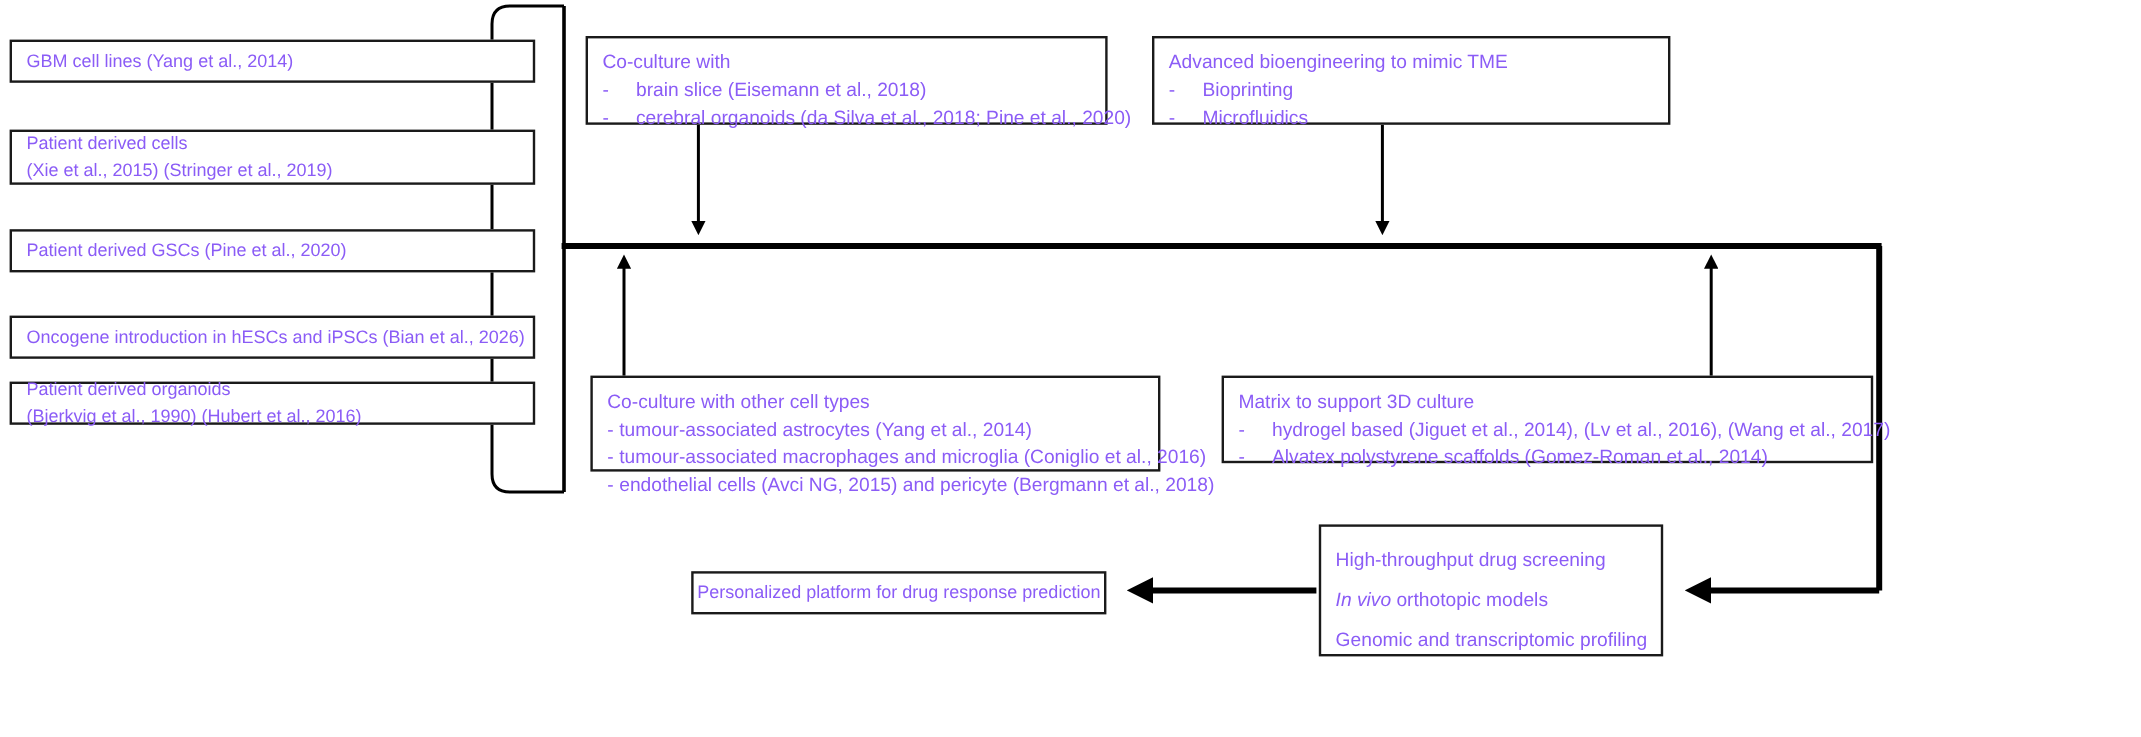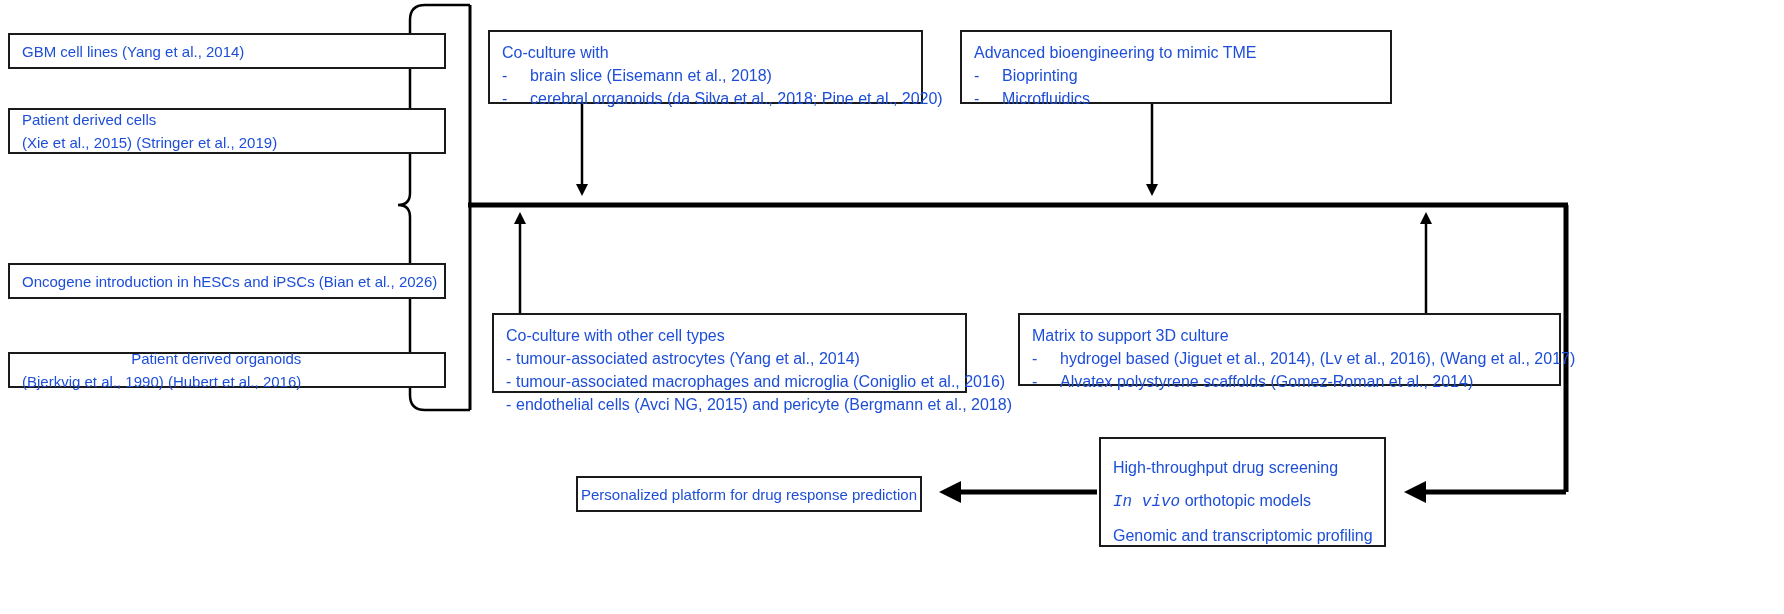--- a/index.html
+++ b/index.html
@@ -18,21 +18,21 @@
     background: #ffffff;
     overflow: hidden;
   }
   .box {
     position: absolute;
     box-sizing: border-box;
     border: 2px solid #1a1a1a;
     background: #ffffff;
     font-size: 15px;
     line-height: 1.0;
-    color: #1d4ed8;
+    color: #8b5cf6;
     padding: 16px;
   }
   .box .ln {
     white-space: pre;
     font-size: 15px;
     line-height: 23px;
     display: block;
   }
   .box-inner {
     position: absolute;
@@ -62,21 +62,21 @@
     text-align: center;
   }
   svg.overlay {
     position: absolute;
     left: 0;
     top: 0;
     width: 1784px;
     height: 614px;
     pointer-events: none;
   }
-  .ital { font-style: italic; font-family: Liberation Mono, monospace; }
+  .ital { font-style: italic; }
 </style>
 </head>
 <body>
 
 <div id="canvas">
 
   <svg class="overlay" viewBox="0 0 1784 614">
     <defs>
       <marker id="arrowThin" markerWidth="12" markerHeight="12" refX="6" refY="6" orient="auto" markerUnits="userSpaceOnUse">
         <path d="M0,0 L12,6 L0,12 z" fill="#000"></path>
@@ -114,28 +114,33 @@
     </div>
   </div>
 
   <div class="box" style="left:8px; top:108px; width:438px; height:46px;">
     <div class="box-inner">
       <span class="ln">Patient derived cells</span>
       <span class="ln">(Xie et al., 2015) (Stringer et al., 2019)</span>
     </div>
   </div>
 
+  <div class="box" style="left:8px; top:191px; width:438px; height:33px;">
+    <div class="box-inner">
+      <span class="ln">Patient derived GSCs (Pine et al., 2020)</span>
+    </div>
+  </div>
 
   <div class="box" style="left:8px; top:263px; width:438px; height:33px;">
     <div class="box-inner">
       <span class="ln">Oncogene introduction in hESCs and iPSCs (Bian et al., 2026)</span>
     </div>
   </div>
 
-  <div class="box" style="left:8px; top:352px; width:438px; height:32px;text-align:right;">
+  <div class="box" style="left:8px; top:318px; width:438px; height:32px;">
     <div class="box-inner">
       <span class="ln">Patient derived organoids</span>
       <span class="ln">(Bjerkvig et al., 1990) (Hubert et al., 2016)</span>
     </div>
   </div>
 
   <div class="box" style="left:488px; top:30px; width:435px; height:74px;">
     <div class="box-inner topalign">
       <span class="bullet-row">Co-culture with</span>
       <span class="bullet-row"><span class="bullet-dash">-</span><span>brain slice (Eisemann et al., 2018)</span></span>

